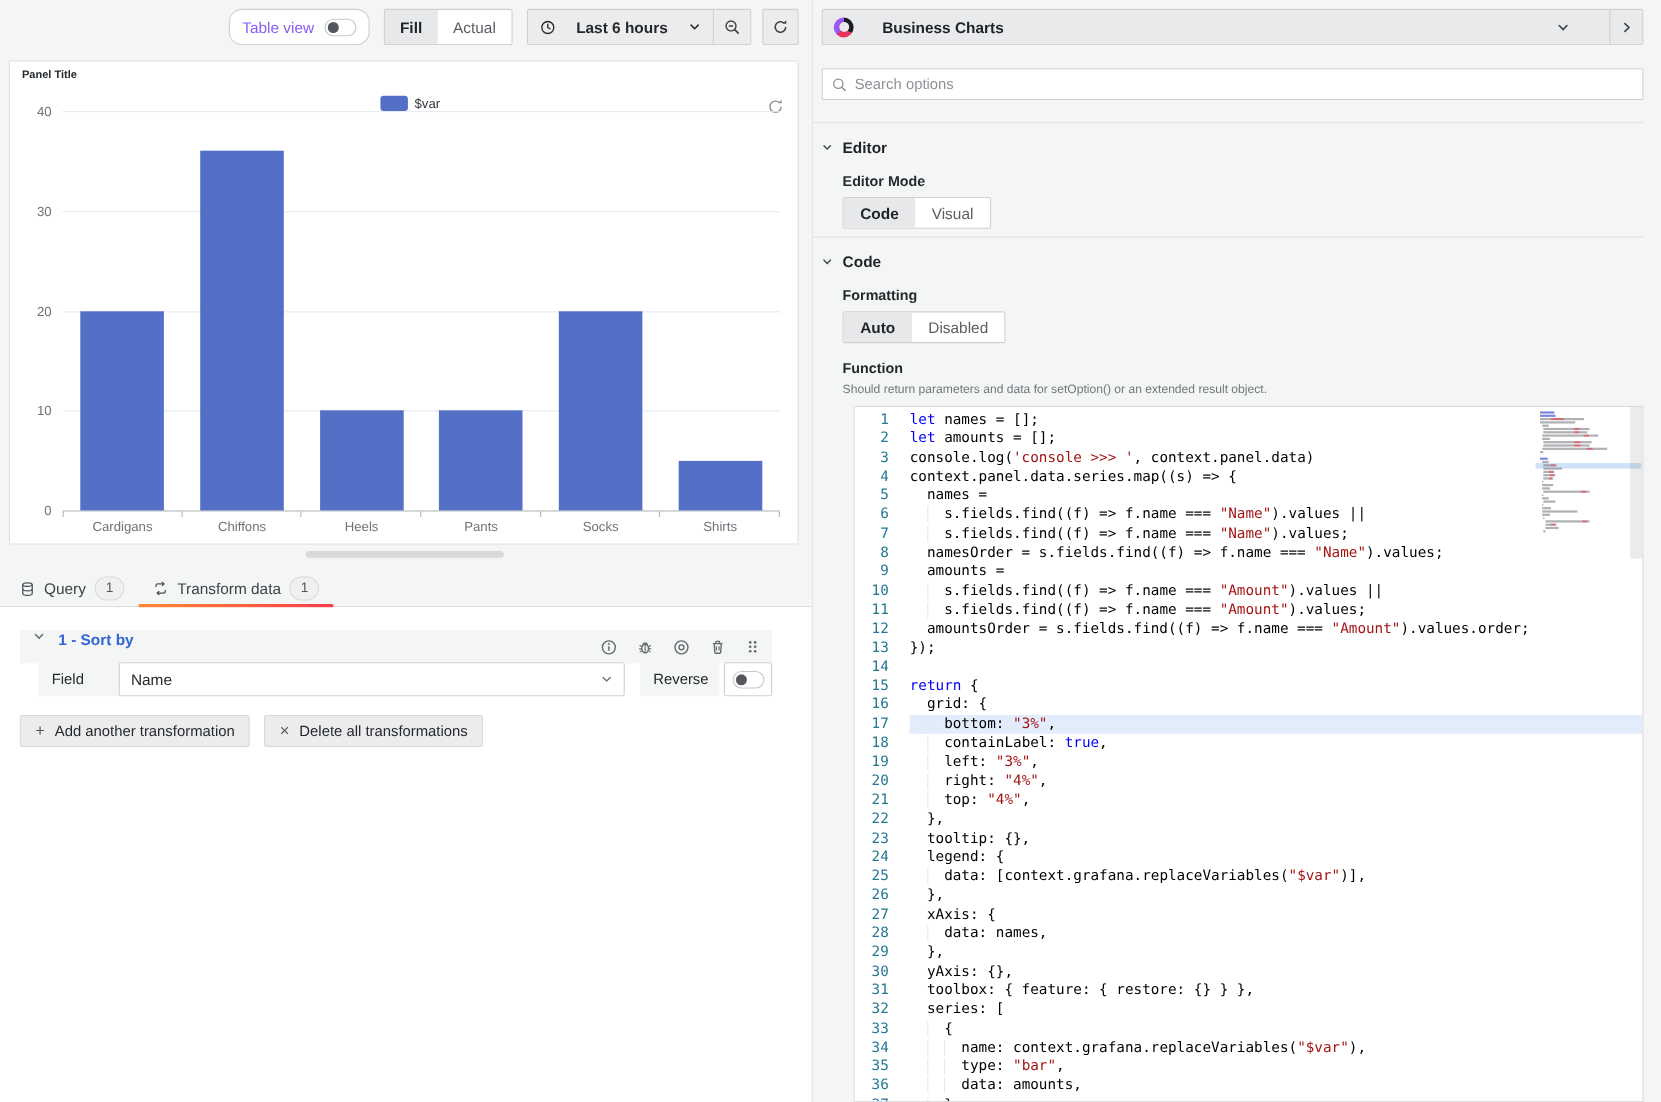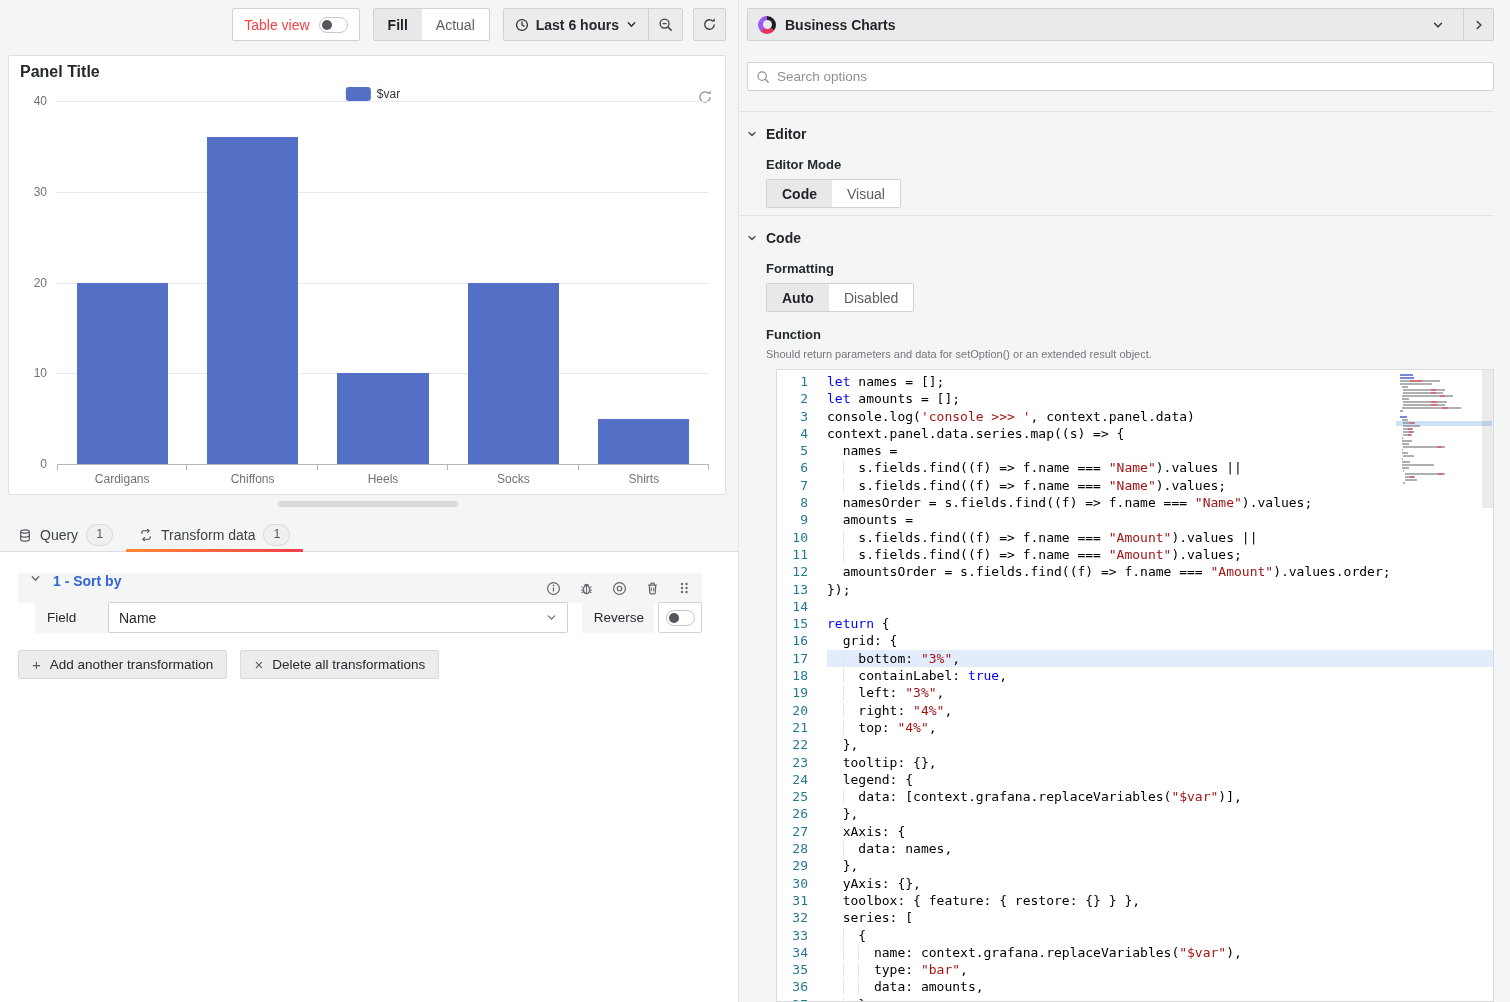--- a/index.html
+++ b/index.html
@@ -4,33 +4,33 @@
 <style>
   * { margin:0; padding:0; box-sizing:border-box; }
   html,body { width:1510px; height:1002px; overflow:hidden; }
   body { background:#f4f5f5; font-family:"Liberation Sans", sans-serif; font-size:14px; color:#1f2226; position:relative; }
   .icon svg { display:block; }
 
   
   .left-col { position:absolute; left:0; top:0; width:738px; height:1002px; }
 
   .toolbar { position:absolute; top:8px; right:12px; height:33px; display:flex; align-items:stretch; gap:13px; }
-  .tableview-ctl { display:flex; align-items:center; gap:9px; background:#fff; border:1px solid #d0d1d3; border-radius:2px; padding:0 11px; font-size:14px; color:#ef4444; }
+  .tableview-ctl { display:flex; align-items:center; gap:9px; background:#fff; border:1px solid #d0d1d3; border-radius:12px; padding:0 11px; font-size:14px; color:#8b5cf6; }
   .mini-toggle { width:29px; height:16px; border:1px solid #c6c7c9; border-radius:9px; background:#fff; position:relative; display:inline-block; flex:none; }
   .mini-toggle::after { content:""; position:absolute; left:2px; top:2px; width:10px; height:10px; border-radius:50%; background:#54575b; }
   .seg-group { display:flex; background:#fff; border:1px solid #d0d1d3; border-radius:2px; overflow:hidden; }
   .seg { padding:0 14px; display:flex; align-items:center; font-size:14px; color:#5a5e64; }
   .seg.active { background:#e7e8e9; color:#1f2226; font-weight:700; }
   .time-group { display:flex; border:1px solid #d0d1d3; border-radius:2px; overflow:hidden; }
-  .time-btn { background:#ececed; border:none; border-right:1px solid #d0d1d3; padding:0 11px; display:flex; align-items:center; gap:7px; font-size:14px; font-weight:700; color:#24292e; font-family:inherit; cursor:pointer; }
+  .time-btn { background:#ececed; border:none; border-right:1px solid #d0d1d3; padding:0 11px; display:flex; align-items:center; gap:19px; font-size:14px; font-weight:700; color:#24292e; font-family:inherit; cursor:pointer; }
   .icon-btn { width:33px; background:#ececed; border:none; display:flex; align-items:center; justify-content:center; color:#3e4348; cursor:pointer; }
   .icon-btn.standalone { border:1px solid #d0d1d3; border-radius:2px; margin-left:-3px; }
 
   .chart-panel { position:absolute; left:8px; top:55px; width:718px; height:440px; background:#fff; border:1px solid #dfe0e2; border-radius:2px; }
-  .panel-title { position:absolute; left:11px; top:7px; font-size:16px; font-weight:700; color:#24292e; }
+  .panel-title { position:absolute; left:11px; top:7px; font-size:10px; font-weight:700; color:#24292e; }
   .legend { position:absolute; top:31px; left:50%; transform:translateX(-50%); display:flex; align-items:center; gap:6px;padding-left:12px; }
   .legend-swatch { width:25px; height:14px; border-radius:3px; display:inline-block; }
   .legend-label { font-size:12px; color:#333639; }
   .restore-icon { position:absolute; right:12px; top:33px; color:#8d9095; }
 
   .plot-area { position:absolute; left:48px; right:16px; top:45px; bottom:29px; border-bottom:1px solid #b5b7ba; }
   .plot-area::after { content:""; position:absolute; left:0; bottom:-6px; width:1px; height:5px; background:#b5b7ba; }
   .gridline { position:absolute; left:0; right:0; height:1px; background:#e6e9f2; }
   .ytick { position:absolute; left:-42px; width:32px; text-align:right; font-size:12px; color:#6e7379; transform:translateY(-50%); }
   .bars { position:absolute; left:0; right:0; top:0; bottom:0; display:flex; align-items:stretch; }
@@ -59,21 +59,21 @@
   .inline-label.field { min-width:73px; }
   .select { width:475px; height:31px; border:1px solid #d0d1d3; border-radius:2px; background:#fff; display:flex; align-items:center; padding:0 10px; font-size:14px; color:#24292e; margin-right:14px; cursor:pointer; }
   .select .icon { margin-left:auto; color:#6e7379; }
   .switch-box { width:45px; height:31px; border:1px solid #d0d1d3; border-radius:2px; margin-left:4px; background:#fff; display:flex; align-items:center; justify-content:center; cursor:pointer; }
   .tr-buttons { margin:22px 0 0 18px; display:flex; gap:13px; }
   .tr-buttons button { height:29px; background:#ececed; border:1px solid #d8d9da; border-radius:2px; display:flex; align-items:center; gap:9px; padding:0 13px; font-size:13.5px; color:#24292e; font-family:inherit; cursor:pointer; }
   .btn-glyph { color:#56595e; font-size:15px; line-height:1; }
 
   
   .right-col { position:absolute; left:738px; top:0; width:772px; height:1002px; border-left:1px solid #e3e4e6; background:#f4f5f5; }
-  .viz-header { position:absolute; top:8px; left:8px; right:16px; height:33px; background:#e9eaeb; border:1px solid #d0d1d3; border-radius:2px; display:flex; align-items:center; gap:9px; padding-left:10px; font-size:14px; font-weight:700; color:#1f2226; cursor:pointer; }
+  .viz-header { position:absolute; top:8px; left:8px; right:16px; height:33px; background:#e9eaeb; border:1px solid #d0d1d3; border-radius:2px; display:flex; align-items:center; gap:26px; padding-left:10px; font-size:14px; font-weight:700; color:#1f2226; cursor:pointer; }
   .logo { width:18px; height:18px; border-radius:50%; background:conic-gradient(#1b1f24 0 35%, #e8345c 35% 62%, #9b58f5 62% 100%); position:relative; flex:none; }
   .logo::after { content:""; position:absolute; inset:4.5px; border-radius:50%; background:#e9eaeb; }
   .spacer { flex:1; }
   .viz-header > .icon { color:#3e4348; margin-right:10px; }
   .viz-collapse { width:30px; align-self:stretch; border-left:1px solid #d0d1d3; display:flex; align-items:center; justify-content:center; color:#3e4348; cursor:pointer; margin:0; }
 
   .search-box { position:absolute; top:62px; left:8px; right:16px; height:29px; background:#fff; border:1px solid #d0d1d3; border-radius:2px; display:flex; align-items:center; gap:7px; padding:0 8px; color:#8e9196; }
   .search-box input { border:none; outline:none; flex:1; font-size:13.5px; font-family:inherit; color:#24292e; background:transparent; }
   .search-box input::placeholder { color:#8e9196; }
 
@@ -179,20 +179,24 @@
             <div class="bar" style="height: 50%; background: rgb(84, 112, 198);"></div>
             <div class="xlabel">Cardigans</div>
           </div>
           <div class="bar-slot">
             <div class="bar" style="height: 90%; background: rgb(84, 112, 198);"></div>
             <div class="xlabel">Chiffons</div>
           </div>
           <div class="bar-slot">
             <div class="bar" style="height: 25%; background: rgb(84, 112, 198);"></div>
             <div class="xlabel">Heels</div>
+          </div>
+          <div class="bar-slot">
+            <div class="bar" style="height: 25%; background: rgb(84, 112, 198);"></div>
+            <div class="xlabel">Pants</div>
           </div>
           <div class="bar-slot">
             <div class="bar" style="height: 50%; background: rgb(84, 112, 198);"></div>
             <div class="xlabel">Socks</div>
           </div>
           <div class="bar-slot">
             <div class="bar" style="height: 12.5%; background: rgb(84, 112, 198);"></div>
             <div class="xlabel">Shirts</div>
           </div>
         </div>

